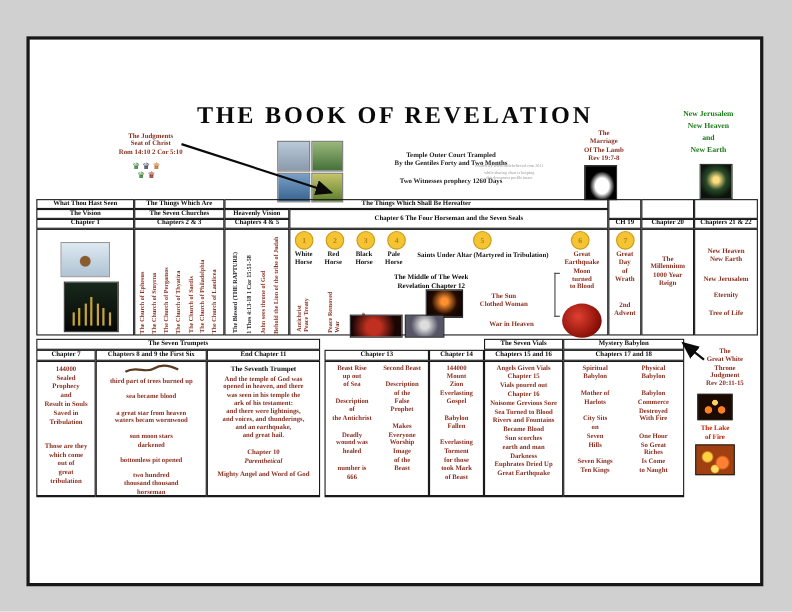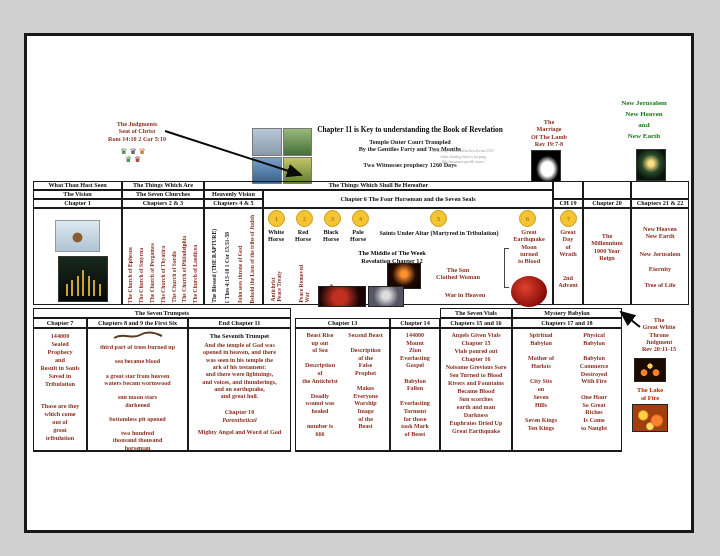--- a/index.html
+++ b/index.html
@@ -35,40 +35,40 @@
   .bracket{position:absolute;width:4px;border-left:1px solid #444;border-top:1px solid #444;
            border-bottom:1px solid #444}
   svg.ovl{position:absolute;left:0;top:0;pointer-events:none}
   .crowns{position:absolute;text-align:center;line-height:1;font-size:8px}
 </style>
 </head>
 <body>
 
 <div class="page">
 
+  <div class="title">THE BOOK OF REVELATION</div>
 
   <div class="t pre red b" style="left:50px;top:84px;width:120px;">The Judgments
 Seat of Christ
 Rom 14:10  2 Cor 5:10</div>
   <div class="crowns" style="left:76px;top:112px;width:60px;">
     <span style="color:#2a7a2a">♛</span>
     <span style="color:#333a55">♛</span>
     <span style="color:#c06010">♛</span><br>
     <span style="color:#2a7a2a">♛</span>
     <span style="color:#8a2010">♛</span>
   </div>
 
   <div class="grid" style="left:225px;top:92px;width:60px;height:56px;">
     <div style="background:linear-gradient(#b9c9d9,#8a9aaa)"></div>
     <div style="background:linear-gradient(#9ab87a,#44703a)"></div>
     <div style="background:linear-gradient(#7aa0c8,#37638f)"></div>
     <div style="background:linear-gradient(#c4c468,#5f7f2d)"></div>
   </div>
 
-  <div class="t b" style="left:283px;top:90px;width:200px;font-size:7.4px;color:#0a0a0a">Chapter 11 is Key to understanding the Book of Revelation</div>
   <div class="t pre b" style="left:283px;top:102px;width:200px;font-size:6.2px;color:#222">Temple Outer Court Trampled
 By the Gentiles Forty and Two Months</div>
   <div class="t b" style="left:283px;top:125px;width:200px;font-size:6.2px;color:#222">Two Witnesses prophecy 1260 Days</div>
   <div class="wm" style="left:391px;top:113px;width:90px;">created by www.biblebelieved.com 2011
 while sharing chart is keeping
 this document profile intact</div>
 
   <div class="t pre red b" style="left:491px;top:82px;width:62px;">The
 Marriage
 Of The Lamb

